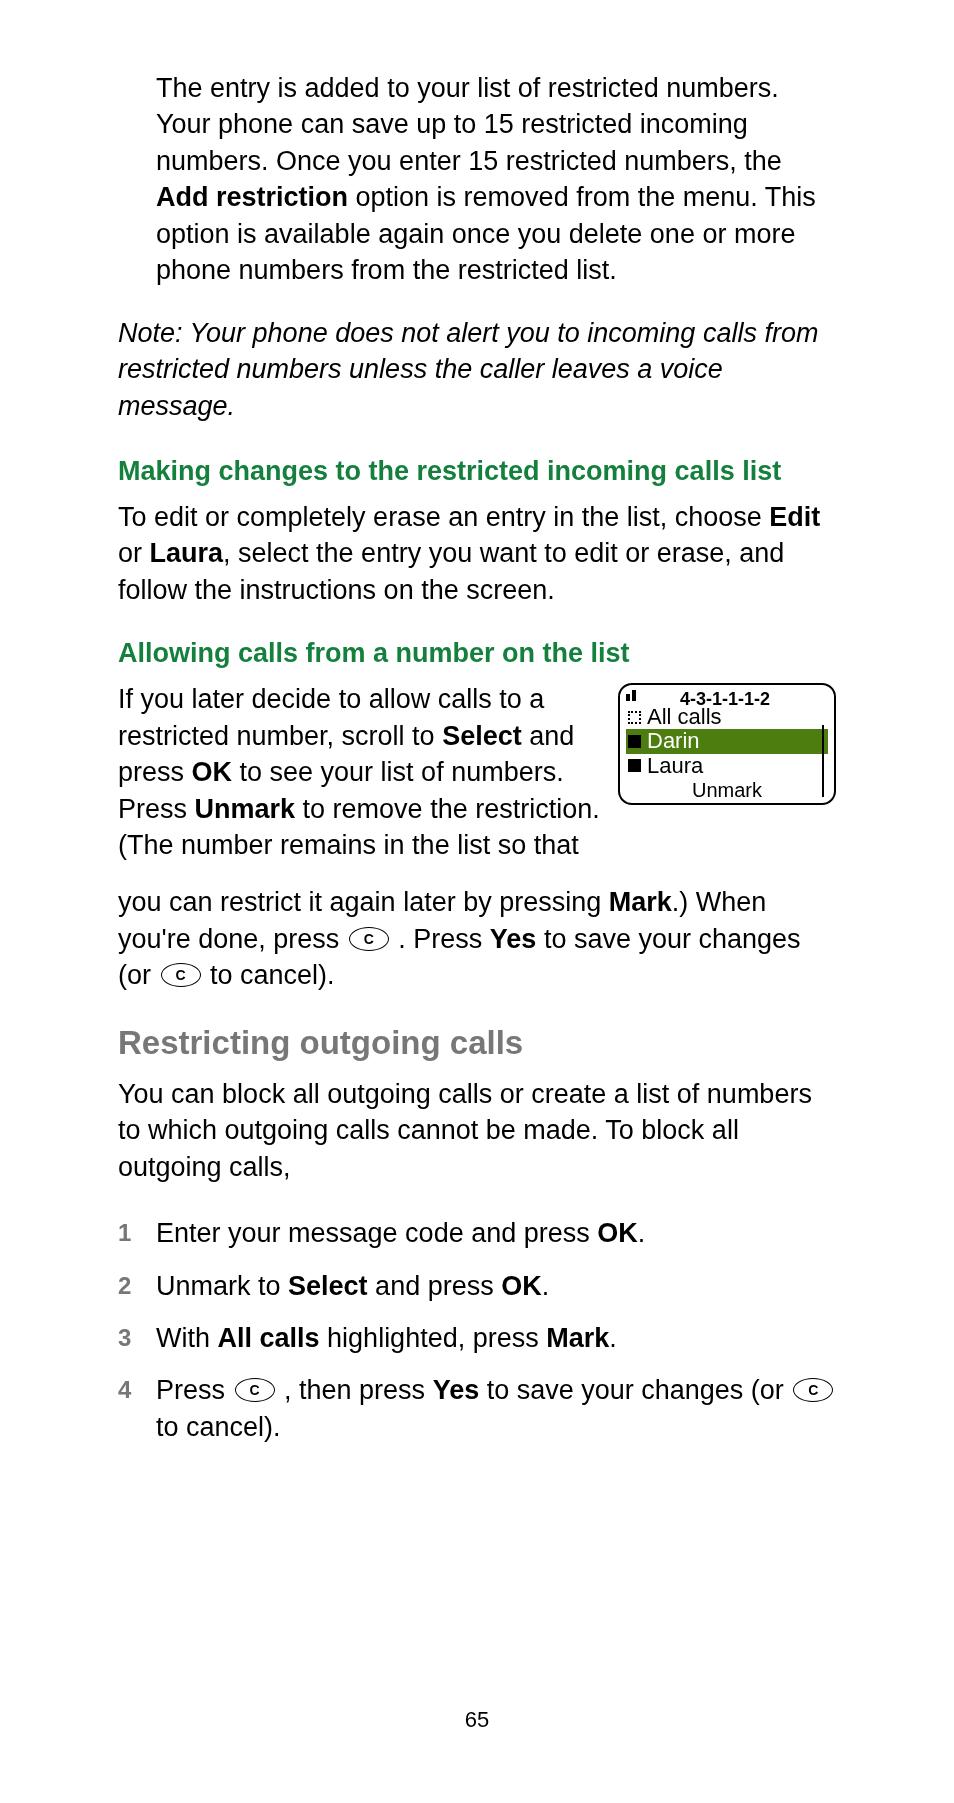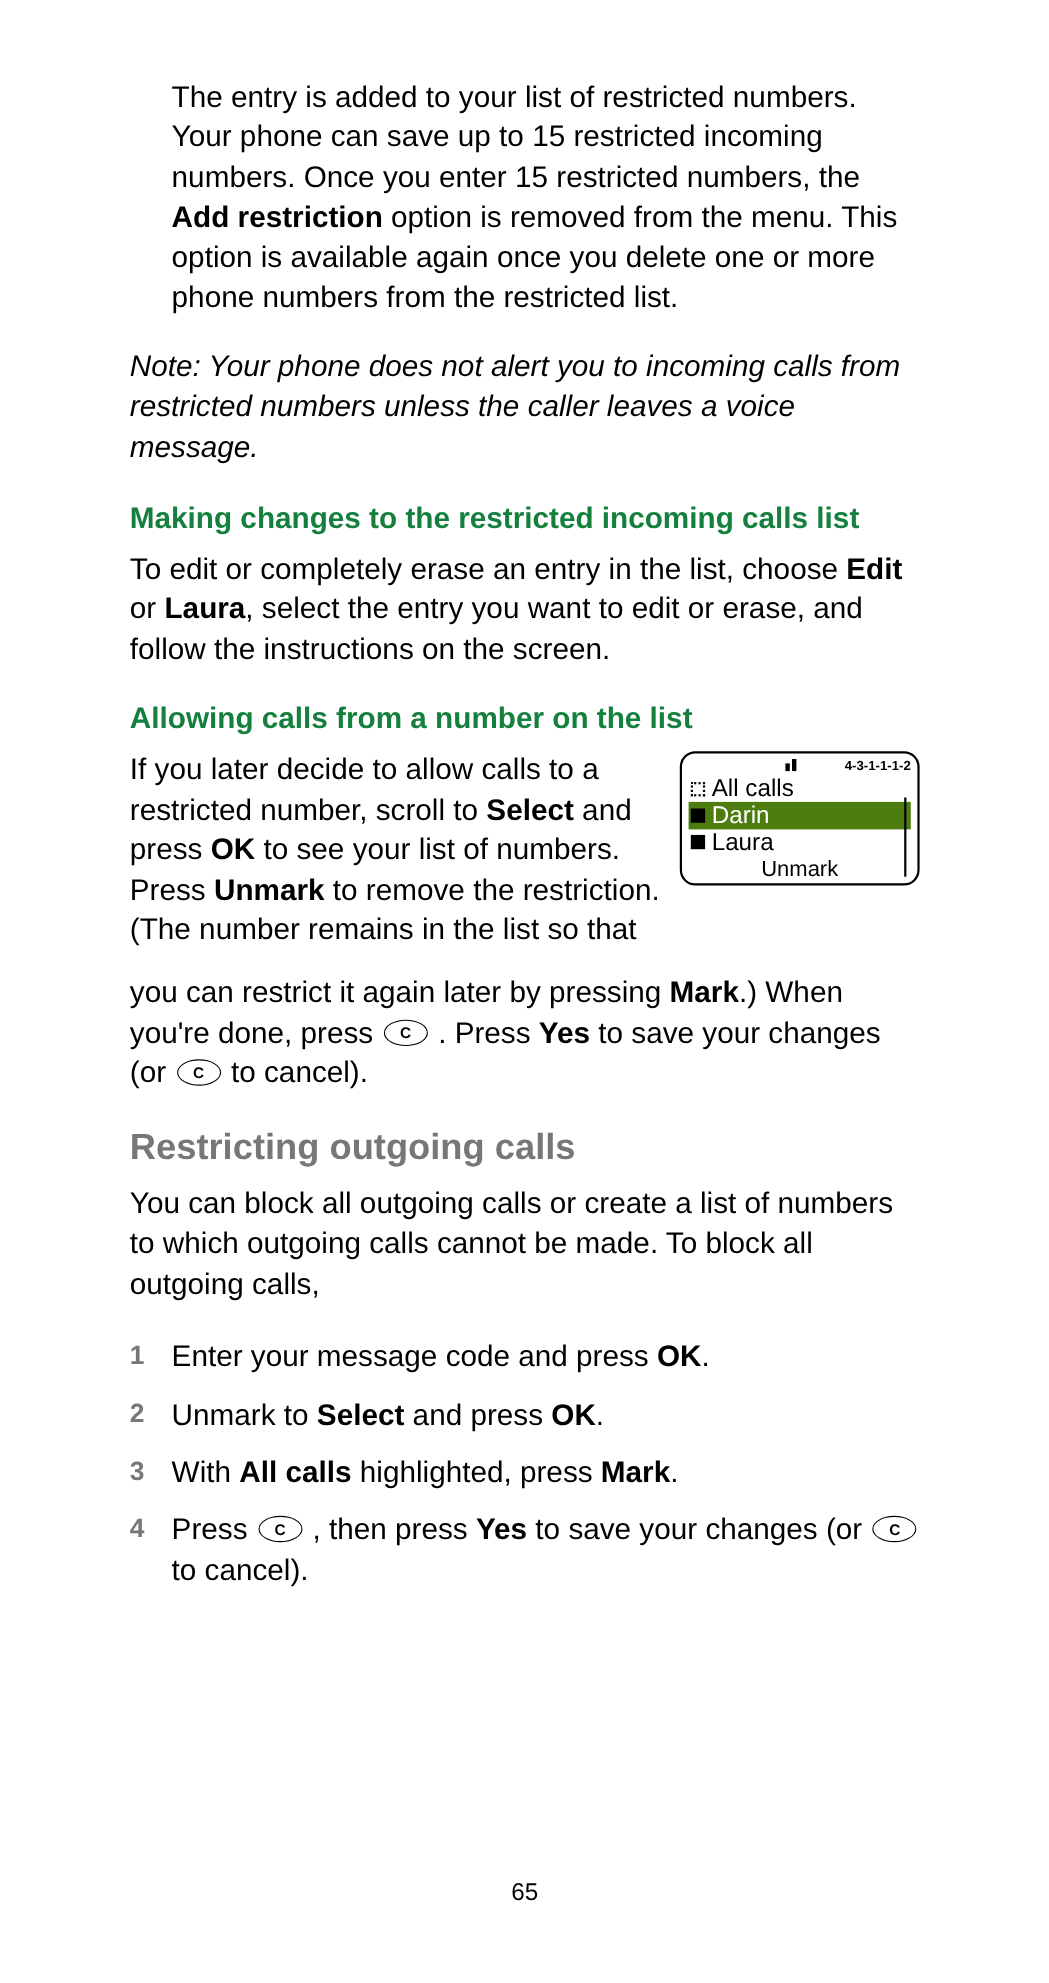--- a/index.html
+++ b/index.html
@@ -62,23 +62,23 @@
     width: 218px;
     border: 2px solid #000;
     border-radius: 14px;
     padding: 4px 6px 2px 6px;
     font-family: Arial, sans-serif;
     flex-shrink: 0;
     margin-top: 2px;
   }
   .phone-top {
     display: flex;
-    justify-content: flex-end;
+    justify-content: flex-start;
     align-items: flex-start;
-    font-size: 12px;
+    font-size: 18px;
     font-weight: bold;
     height: 16px;
     gap: 40px;
   }
   .phone-sig {
     width: 14px;
     height: 12px;
     position: relative;
   }
   .phone-sig::before {

